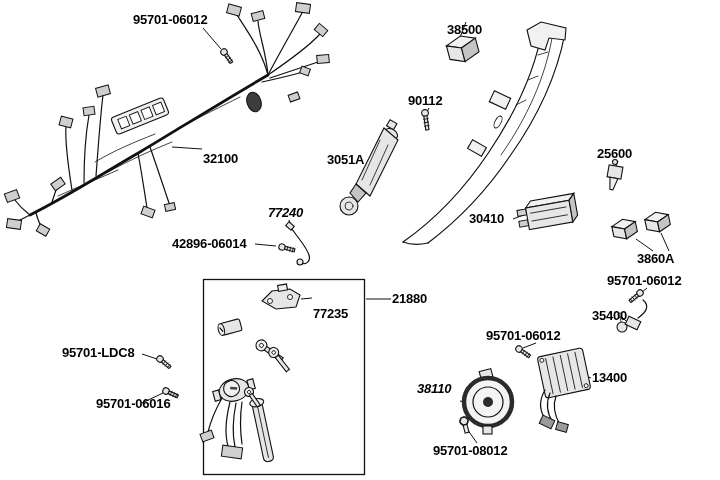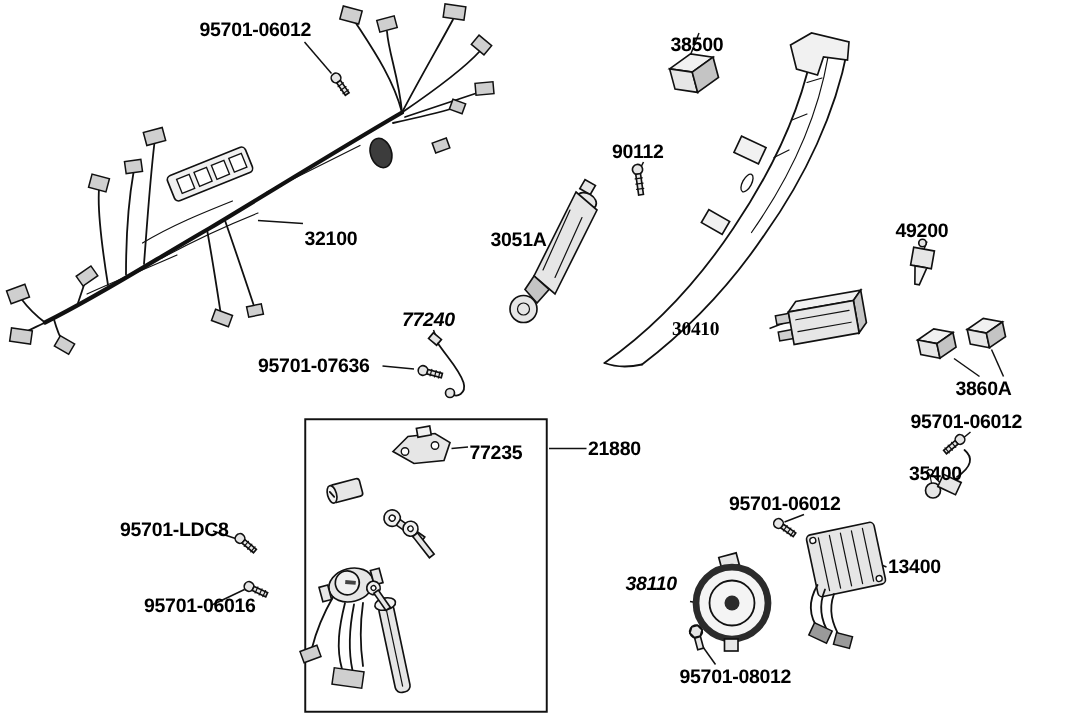--- a/index.html
+++ b/index.html
@@ -380,29 +380,29 @@
         </g>
       </g>
     </g>
   </svg>
 
   <div class="part-label" style="left:133px;top:13px;">95701-06012</div>
   <div class="part-label" style="left:447px;top:7px;margin-top:16px;">38500</div>
   <div class="part-label" style="left:408px;top:94px;">90112</div>
   <div class="part-label" style="left:327px;top:153px;">3051A</div>
   <div class="part-label" style="left:203px;top:152px;">32100</div>
-  <div class="part-label" style="left:597px;top:147px;">49200</div>
-  <div class="part-label" style="left:448px;top:212px;font-family:Liberation Serif, serif;">30410</div>
+  <div class="part-label" style="left:597px;top:147px;">25600</div>
+  <div class="part-label" style="left:469px;top:212px;">30410</div>
   <div class="part-label" style="left:637px;top:252px;">3860A</div>
   <div class="part-label" style="left:268px;top:206px;font-style:italic;">77240</div>
-  <div class="part-label" style="left:172px;top:237px;">95701-07636</div>
+  <div class="part-label" style="left:172px;top:237px;">42896-06014</div>
   <div class="part-label" style="left:607px;top:274px;">95701-06012</div>
-  <div class="part-label" style="left:606px;top:309px;">35400</div>
-  <div class="part-label" style="left:313px;top:295px;">77235</div>
+  <div class="part-label" style="left:592px;top:309px;">35400</div>
+  <div class="part-label" style="left:313px;top:307px;">77235</div>
   <div class="part-label" style="left:392px;top:292px;">21880</div>
   <div class="part-label" style="left:486px;top:329px;">95701-06012</div>
   <div class="part-label" style="left:592px;top:371px;">13400</div>
-  <div class="part-label" style="left:62px;top:346px;margin-left:18px;">95701-LDC8</div>
+  <div class="part-label" style="left:62px;top:346px;">95701-LDC8</div>
   <div class="part-label" style="left:60px;top:397px;margin-left:36px;">95701-06016</div>
   <div class="part-label" style="left:417px;top:382px;font-style:italic;">38110</div>
-  <div class="part-label" style="left:433px;top:444px;margin-left:20px;">95701-08012</div>
+  <div class="part-label" style="left:433px;top:444px;">95701-08012</div>
 
 </div>
 
 </body></html>

